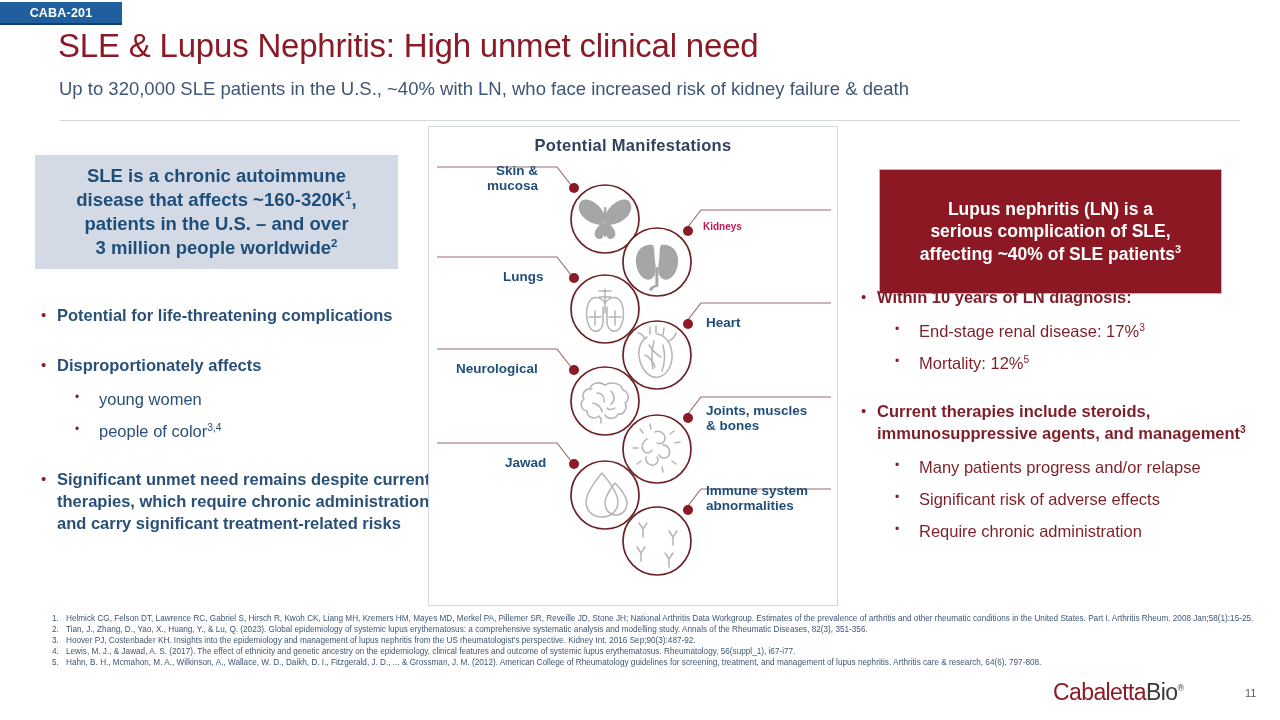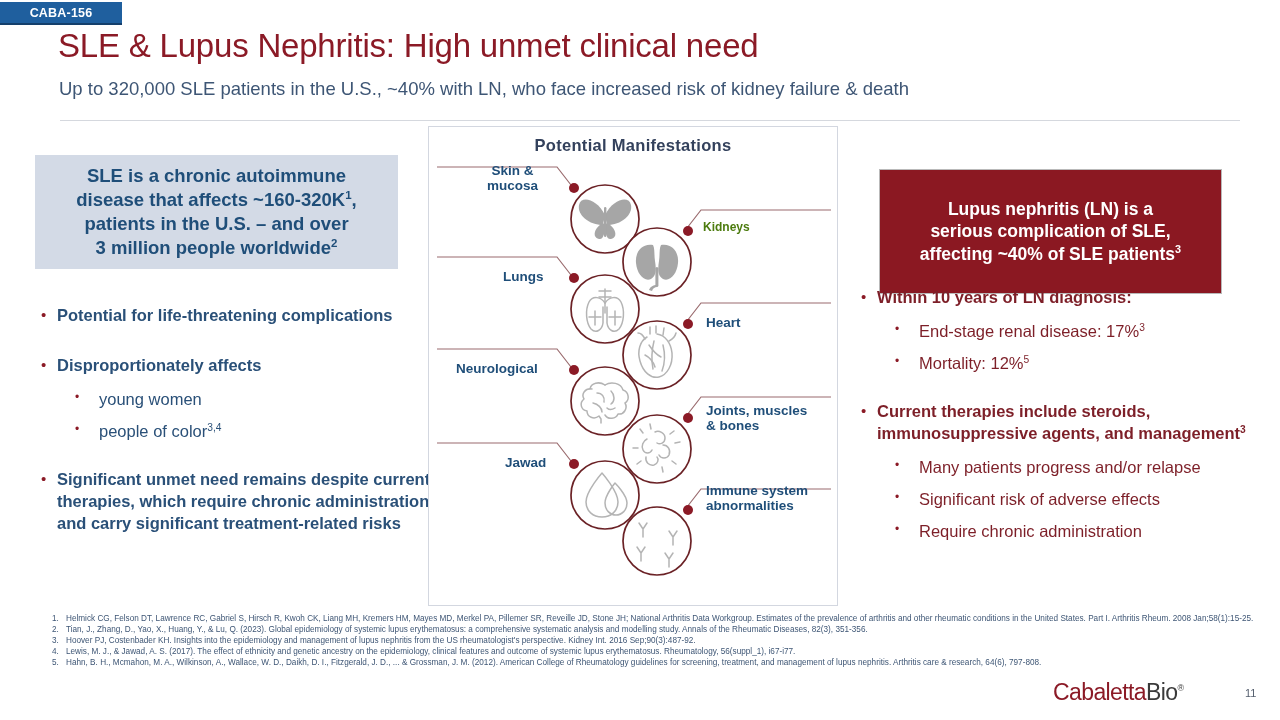--- a/index.html
+++ b/index.html
@@ -98,23 +98,23 @@
   .diagram-title{
     position:absolute;left:0;right:0;top:9px;text-align:center;
     font-size:16.5px;font-weight:bold;color:#33415c;letter-spacing:.3px;
   }
   .diagram svg{position:absolute;left:0;top:0;}
 
   .dlabel{
     position:absolute;font-size:13.5px;font-weight:bold;
     color:#1f4e79;line-height:1.12;white-space:nowrap;
   }
-  .dlabel.red{color:#4d7c0f;font-size:12px;}
+  .dlabel.red{color:#be185d;font-size:10px;}
   .dlabel.right{text-align:left;}
-  .dlabel.left{text-align:center;}
+  .dlabel.left{text-align:right;}
 
   
   .footnotes{
     position:absolute;left:52px;top:614px;width:1215px;
     font-size:8.2px;color:#3e5675;line-height:1.33;
   }
   .fn{display:flex;margin-bottom:0px;}
   .fn .num{flex:0 0 14px;}
   .fn .body{flex:1 1 auto;}
 
@@ -129,21 +129,21 @@
   .pagenum{
     position:absolute;left:1245px;top:687px;
     font-size:11px;color:#555f6e;
   }
 </style>
 </head>
 <body>
 
 <div class="slide">
 
-  <div class="tag">CABA-156</div>
+  <div class="tag">CABA-201</div>
   <div class="title">SLE &amp; Lupus Nephritis: High unmet clinical need</div>
   <div class="subtitle">Up to 320,000 SLE patients in the U.S., ~40% with LN, who face increased risk of kidney failure &amp; death</div>
   <div class="rule"></div>
 
   <div class="blue-box">
     <div class="blue-box-text">
       <span>SLE is a chronic autoimmune</span><br>
       <span>disease that affects ~160-320K</span><sup>1</sup><span>,</span><br>
       <span>patients in the U.S. – and over</span><br>
       <span>3 million people worldwide</span><sup>2</sup>

